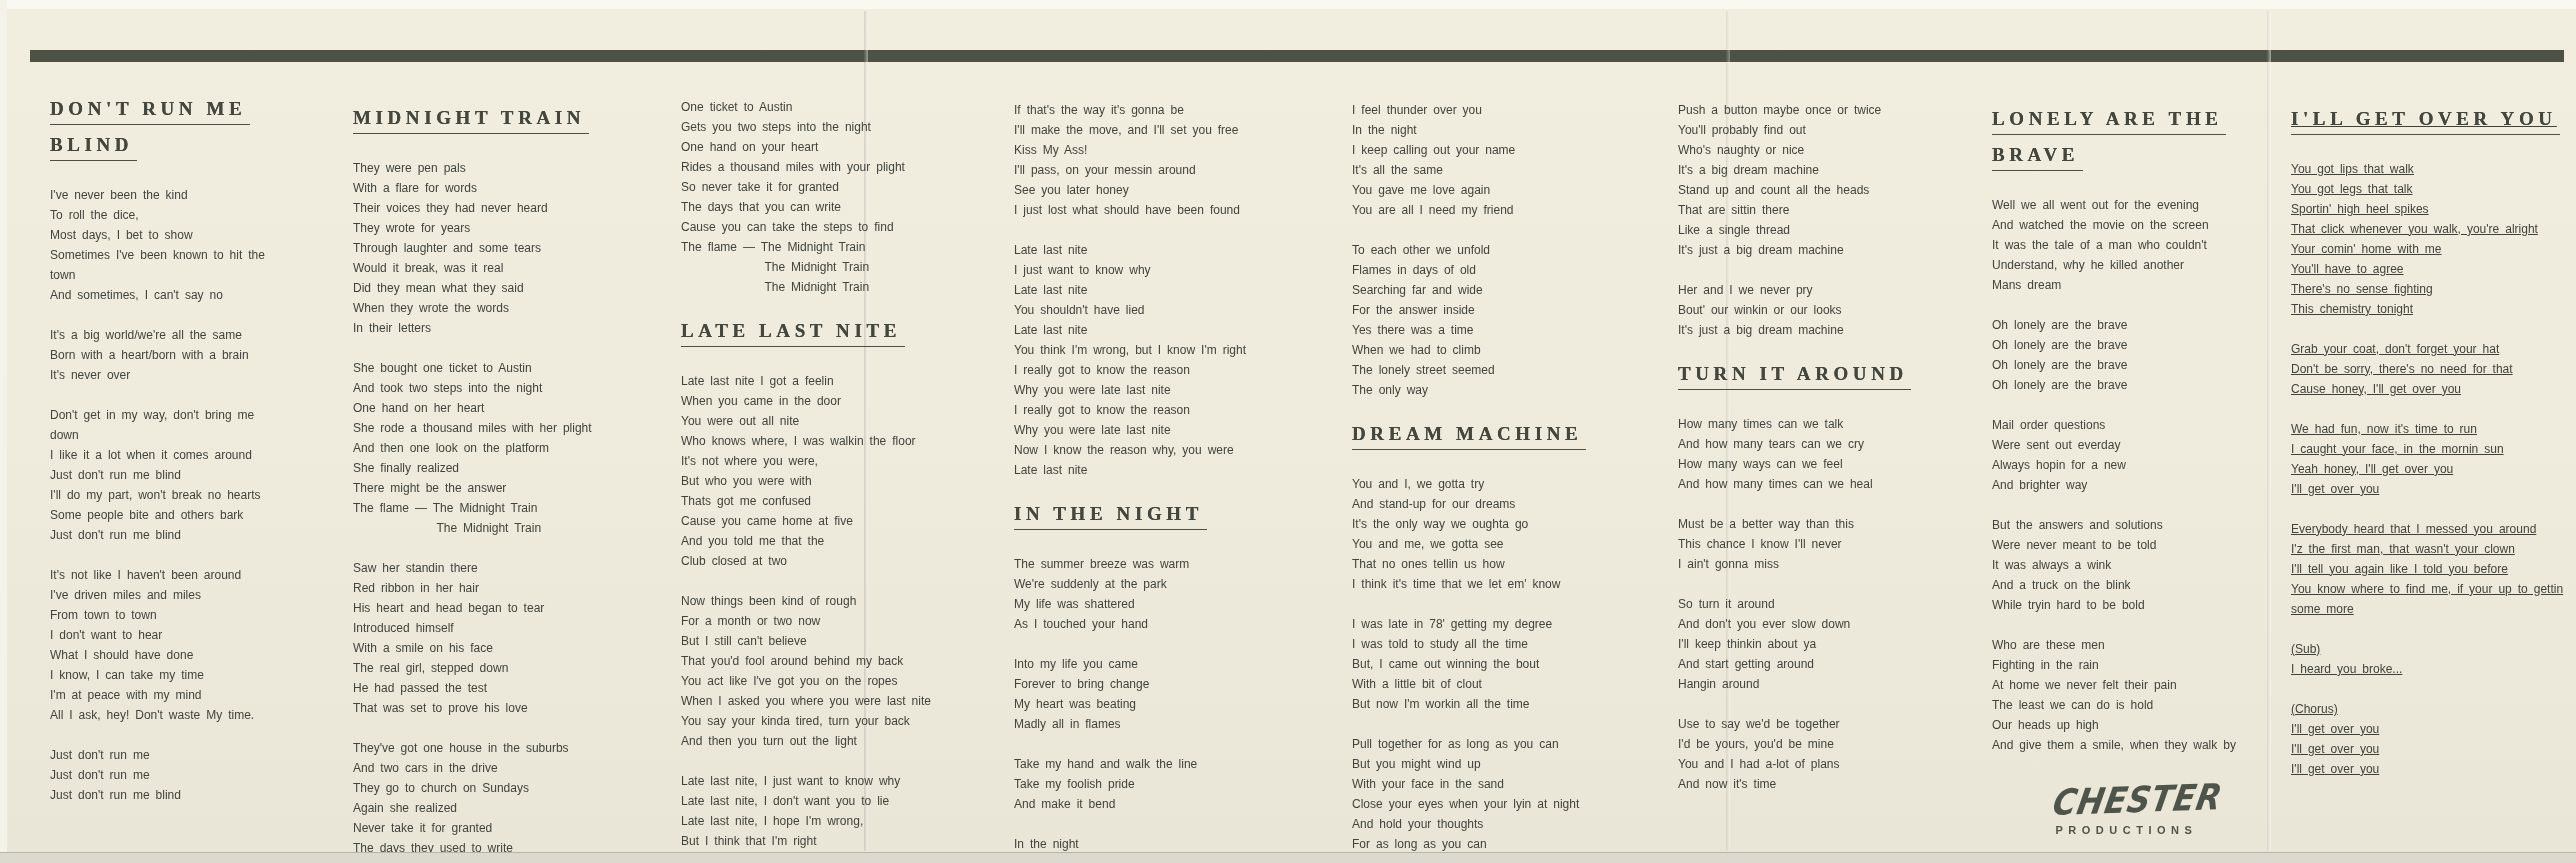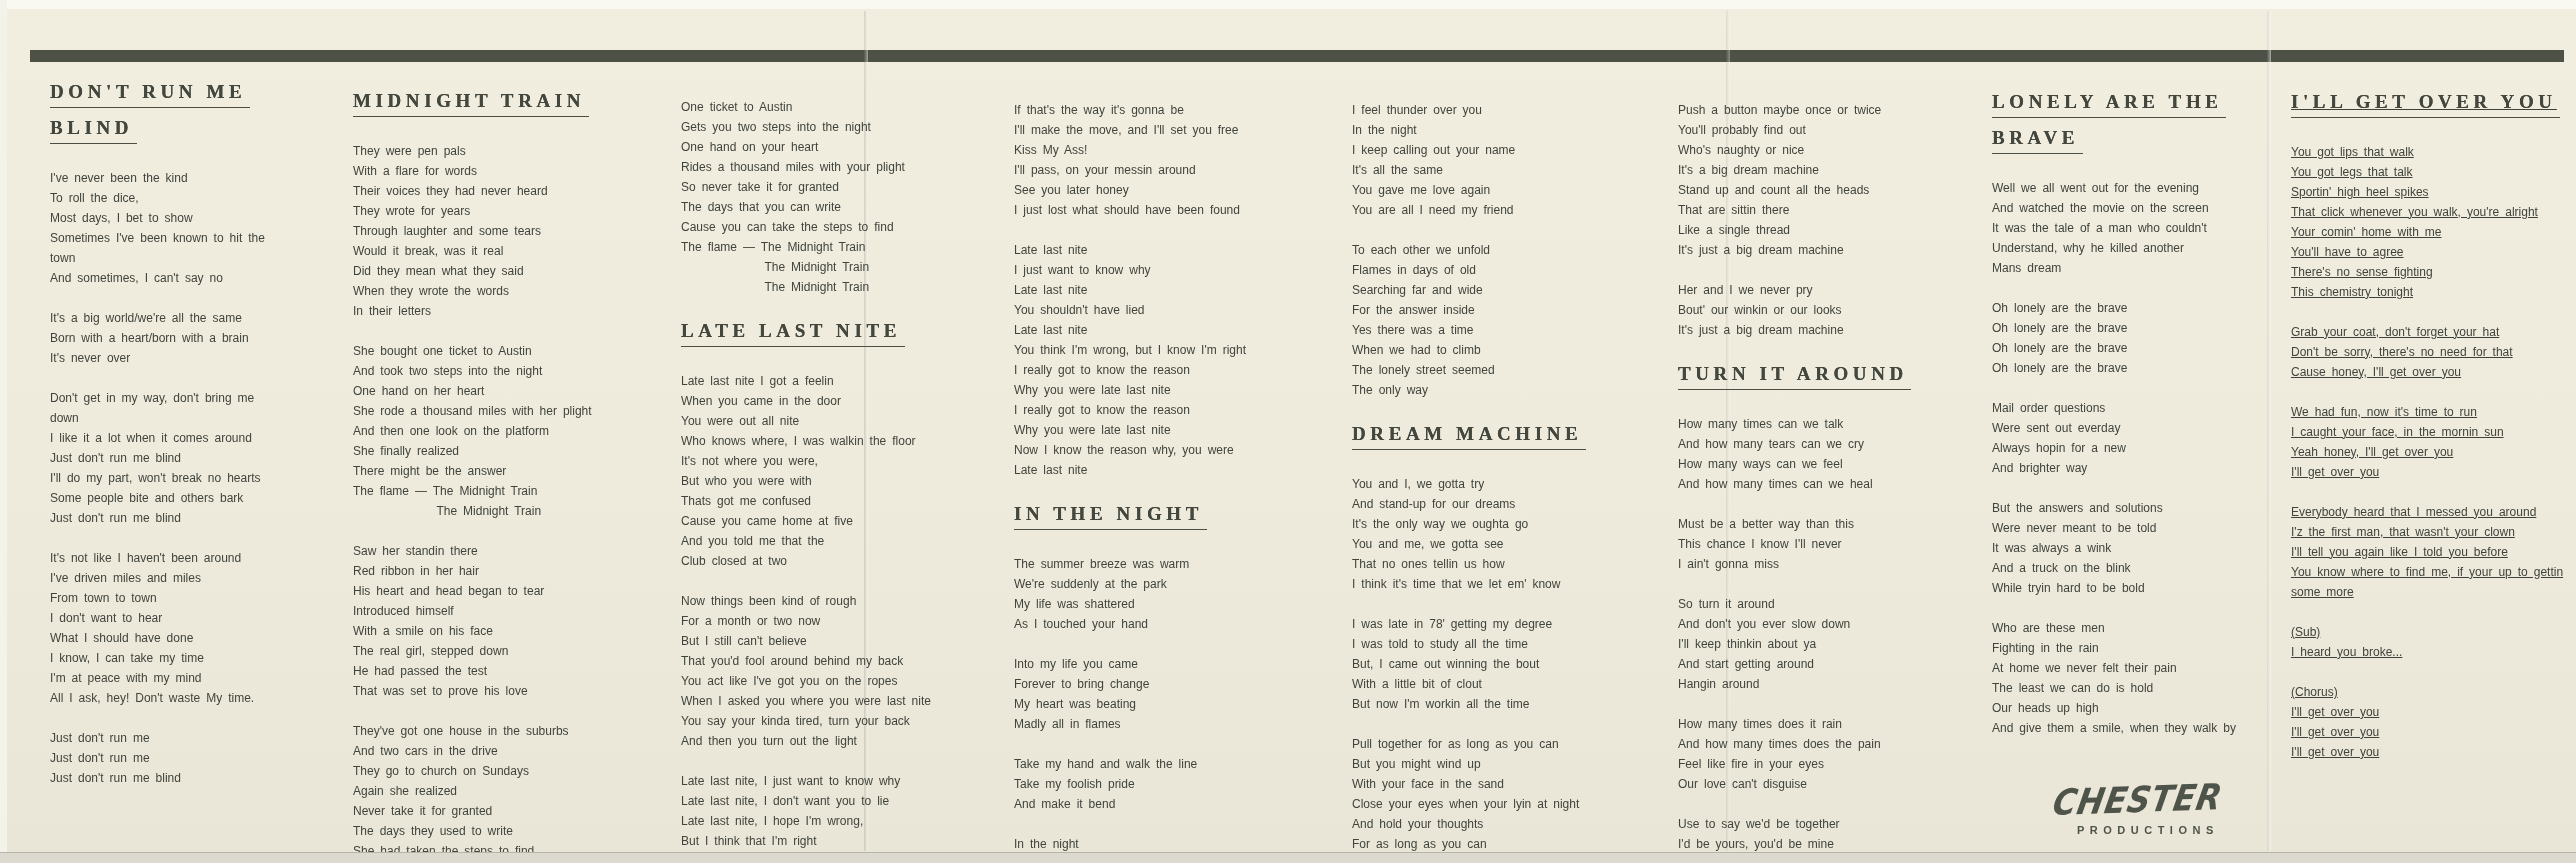--- a/index.html
+++ b/index.html
@@ -11,21 +11,21 @@
   .scan-top{position:absolute;top:0;left:0;right:0;height:9px;background:#f9f8f1;}
   .scan-left{position:absolute;top:0;left:0;bottom:0;width:7.3px;background:#f4f3e9;}
   .scan-bottom{position:absolute;left:0;right:0;bottom:0;height:11px;background:#dcdacf;border-top:1.8px solid #b7b4a8;}
   .toprule{position:absolute;left:30px;right:12px;top:50px;height:12px;background:#4d5146;}
   .fold{position:absolute;top:11px;bottom:12.8px;width:3.6px;}
   .fold.f1{left:864px;background:linear-gradient(to right,rgba(110,104,84,.22),rgba(255,255,255,.45));}
   .fold.f2{left:1726px;background:linear-gradient(to right,rgba(110,104,84,.15),rgba(255,255,255,.35));}
   .fold.f3{left:2267px;background:linear-gradient(to right,rgba(110,104,84,.12),rgba(255,255,255,.5));}
   .col{position:absolute;}
   .song-title{margin:16.4px 0 24px 0;}
-  .song-title:first-child{margin-top:0;}
+  .song-title:first-child{margin-top:17px;}
   .t-line{
     display:block;width:max-content;
     font-family:"Liberation Serif",serif;font-weight:bold;
     font-size:19px;line-height:27px;letter-spacing:4.6px;
     color:#43473e;border-bottom:1.8px solid #4a4e44;
     padding:0 3.6px 1.8px 0;margin-bottom:6.4px;
     text-shadow:0 0 0.5px #43473e;
   }
   .stanza{
     white-space:pre;font-size:12px;line-height:20px;
@@ -33,21 +33,21 @@
   }
   .logo{position:absolute;left:2050px;top:784px;}
   .logo-name{
     display:block;font-family:"DejaVu Sans",sans-serif;font-style:italic;font-weight:bold;
     font-size:36px;line-height:38px;color:#4e5449;letter-spacing:0.9px;
     transform:skewX(-12deg) rotate(-2deg) scaleX(.88);transform-origin:left bottom;
   }
   .logo-sub{
     display:block;margin-top:1.8px;margin-left:5.5px;
     font-family:"Liberation Sans",sans-serif;font-weight:bold;
-    font-size:11px;letter-spacing:5.5px;color:#4e5449;text-align:center;
+    font-size:11px;letter-spacing:5.5px;color:#4e5449;
   }
 </style>
 </head>
 <body>
 
 <div id="scan">
   <div class="scan-top"></div>
   <div class="scan-left"></div>
   <div class="toprule"></div>
   <div class="fold f1"></div>
@@ -264,24 +264,20 @@
 How many ways can we feel
 And how many times can we heal</div>
     <div class="stanza">Must be a better way than this
 This chance I know I'll never
 I ain't gonna miss</div>
     <div class="stanza">So turn it around
 And don't you ever slow down
 I'll keep thinkin about ya
 And start getting around
 Hangin around</div>
-    <div class="stanza">How many times does it rain
-And how many times does the pain
-Feel like fire in your eyes
-Our love can't disguise</div>
     <div class="stanza">Use to say we'd be together
 I'd be yours, you'd be mine
 You and I had a-lot of plans
 And now it's time</div>
   </div>
 
   <div class="col" style="left:1992px;top:88px;width:301px;">
     <h2 class="song-title">
       <span class="t-line">LONELY ARE THE</span>
       <span class="t-line">BRAVE</span>

